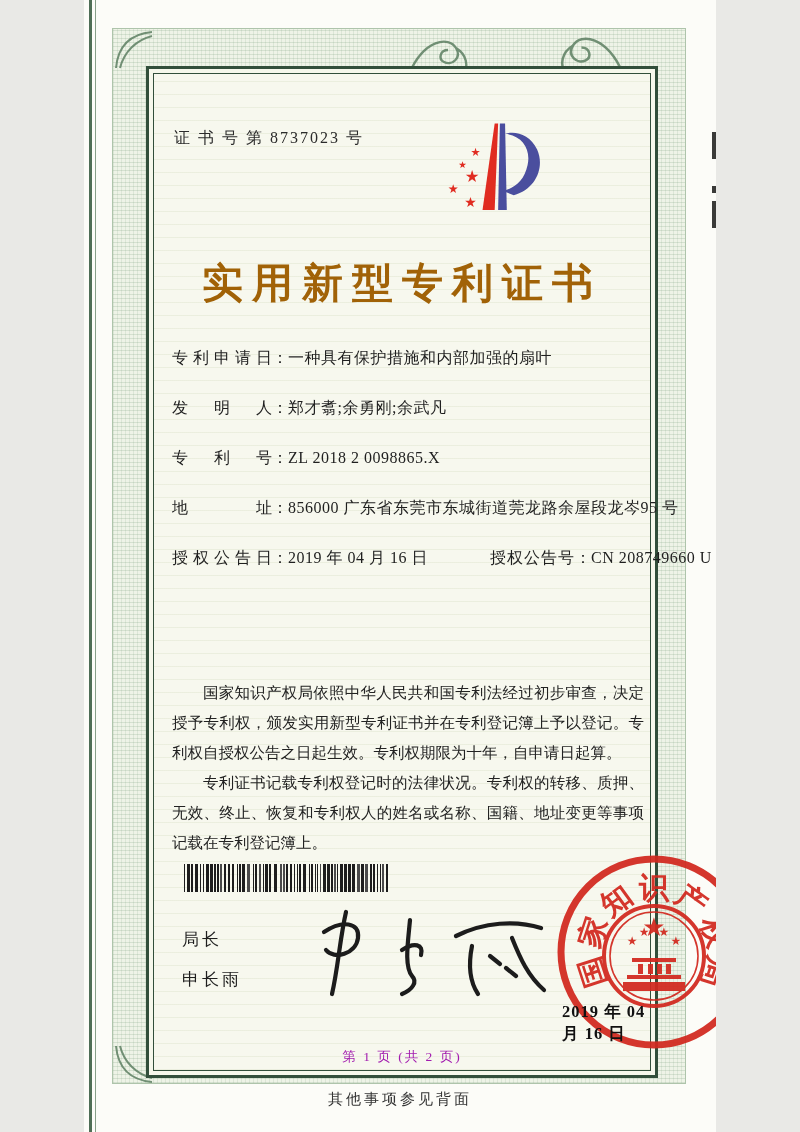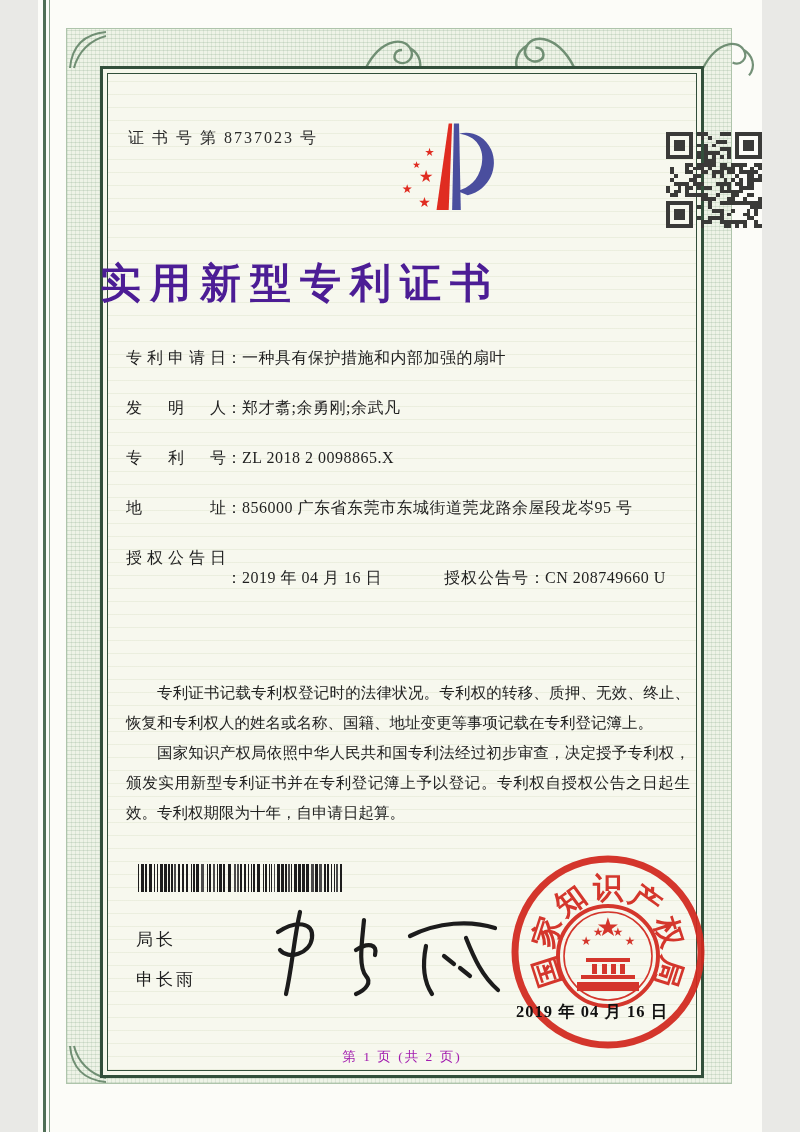--- a/index.html
+++ b/index.html
@@ -1,18 +1,18 @@
 <!DOCTYPE html>
 <html><head>
 <meta charset="utf-8">
 <style>
   * { margin:0; padding:0; box-sizing:border-box; }
   html,body { background:#e9e9e6; }
   .page {
-    position:relative; width:724px; height:1132px; margin:0 auto;
+    position:relative; width:632px; height:1132px; margin:0 auto;
     background:#fcfcf8; overflow:hidden;
     font-family:"Liberation Serif","DejaVu Serif",serif; color:#1f1f1f;
   }
   
   .spine-a { position:absolute; left:5px; top:0; width:3px; height:100%; background:#4f6e56; }
   .spine-b { position:absolute; left:11px; top:0; width:1px; height:100%; background:#87a089; }
 
   
   .band {
     position:absolute; left:28px; top:28px; right:30px; bottom:48px;
@@ -40,33 +40,33 @@
 
   .cert-no {
     position:absolute; left:28px; top:62px;
     font-size:16px; letter-spacing:2px; color:#2b2b2b;
   }
 
   .logo { position:absolute; left:288px; top:38px; width:130px; height:135px; }
   .qr   { position:absolute; left:566px; top:66px; width:96px; height:96px; }
 
   .title {
-    position:absolute; left:0; right:0; top:190px; 
-    font-size:41px; font-weight:bold; letter-spacing:9px; color:#4c1d95;
+    position:absolute; left:0; right:0; top:190px; text-align:center;
+    font-size:41px; font-weight:bold; letter-spacing:9px; color:#a16207;
   }
 
   .fields { position:absolute; left:26px; top:282px; right:20px; font-size:16px; }
   .frow { height:50px; white-space:nowrap; }
   .flabel {
     display:inline-block; width:100px; text-align:justify; text-align-last:justify;
     vertical-align:top;
   }
   .fcolon { display:inline-block; width:16px; }
   .fvalue { letter-spacing:.5px; }
-  .grant-right { display:inline-block; margin-left:62px;margin-top:20px; }
+  .grant-right { display:inline-block; margin-left:62px; }
   .grant-right .flabel2 { letter-spacing:1px; }
 
   .paragraphs {
     position:absolute; left:26px; right:14px; top:612px;
     font-size:15.5px; line-height:1.93; text-align:justify; color:#222;
   }
   .paragraphs p { text-indent:2em; }
 
   .barcode { position:absolute; left:38px; top:798px; width:208px; height:28px; }
 
@@ -464,22 +464,22 @@
       </div>
       <div class="frow">
         <span class="flabel">地址</span><span class="fcolon">：</span><span class="fvalue">856000 广东省东莞市东城街道莞龙路余屋段龙岑95 号</span>
       </div>
       <div class="frow">
         <span class="flabel">授权公告日</span><span class="fcolon">：</span><span class="fvalue">2019 年 04 月 16 日</span><span class="grant-right"><span class="flabel2">授权公告号</span><span>：</span><span class="fvalue">CN 208749660 U</span></span>
       </div>
     </div>
 
     <div class="paragraphs">
+      <p>国家知识产权局依照中华人民共和国专利法经过初步审查，决定授予专利权，颁发实用新型专利证书并在专利登记簿上予以登记。专利权自授权公告之日起生效。专利权期限为十年，自申请日起算。</p>
       <p>专利证书记载专利权登记时的法律状况。专利权的转移、质押、无效、终止、恢复和专利权人的姓名或名称、国籍、地址变更等事项记载在专利登记簿上。</p>
-      <p>国家知识产权局依照中华人民共和国专利法经过初步审查，决定授予专利权，颁发实用新型专利证书并在专利登记簿上予以登记。专利权自授权公告之日起生效。专利权期限为十年，自申请日起算。</p>
     </div>
 
     <svg class="barcode" id="barcode-svg" viewBox="0 0 208 28" preserveAspectRatio="none" shape-rendering="crispEdges">
         <rect x="0" y="0" width="1" height="28" fill="#1d1d1d"></rect>
         <rect x="3" y="0" width="3" height="28" fill="#1d1d1d"></rect>
         <rect x="7" y="0" width="2" height="28" fill="#1d1d1d"></rect>
         <rect x="11" y="0" width="3" height="28" fill="#1d1d1d"></rect>
         <rect x="16" y="0" width="1" height="28" fill="#1d1d1d"></rect>
         <rect x="19" y="0" width="1" height="28" fill="#1d1d1d"></rect>
         <rect x="22" y="0" width="3" height="28" fill="#1d1d1d"></rect>
@@ -598,14 +598,15 @@
           <rect x="-31" y="24" width="62" height="9"></rect>
         </g>
       </g>
     </svg>
 
     <div class="seal-date">2019 年 04 月 16 日</div>
 
     <div class="page-indicator">第 1 页 (共 2 页)</div>
   </div>
 
+  <div class="back-note">其他事项参见背面</div>
 
 </div>
 
 </body></html>

